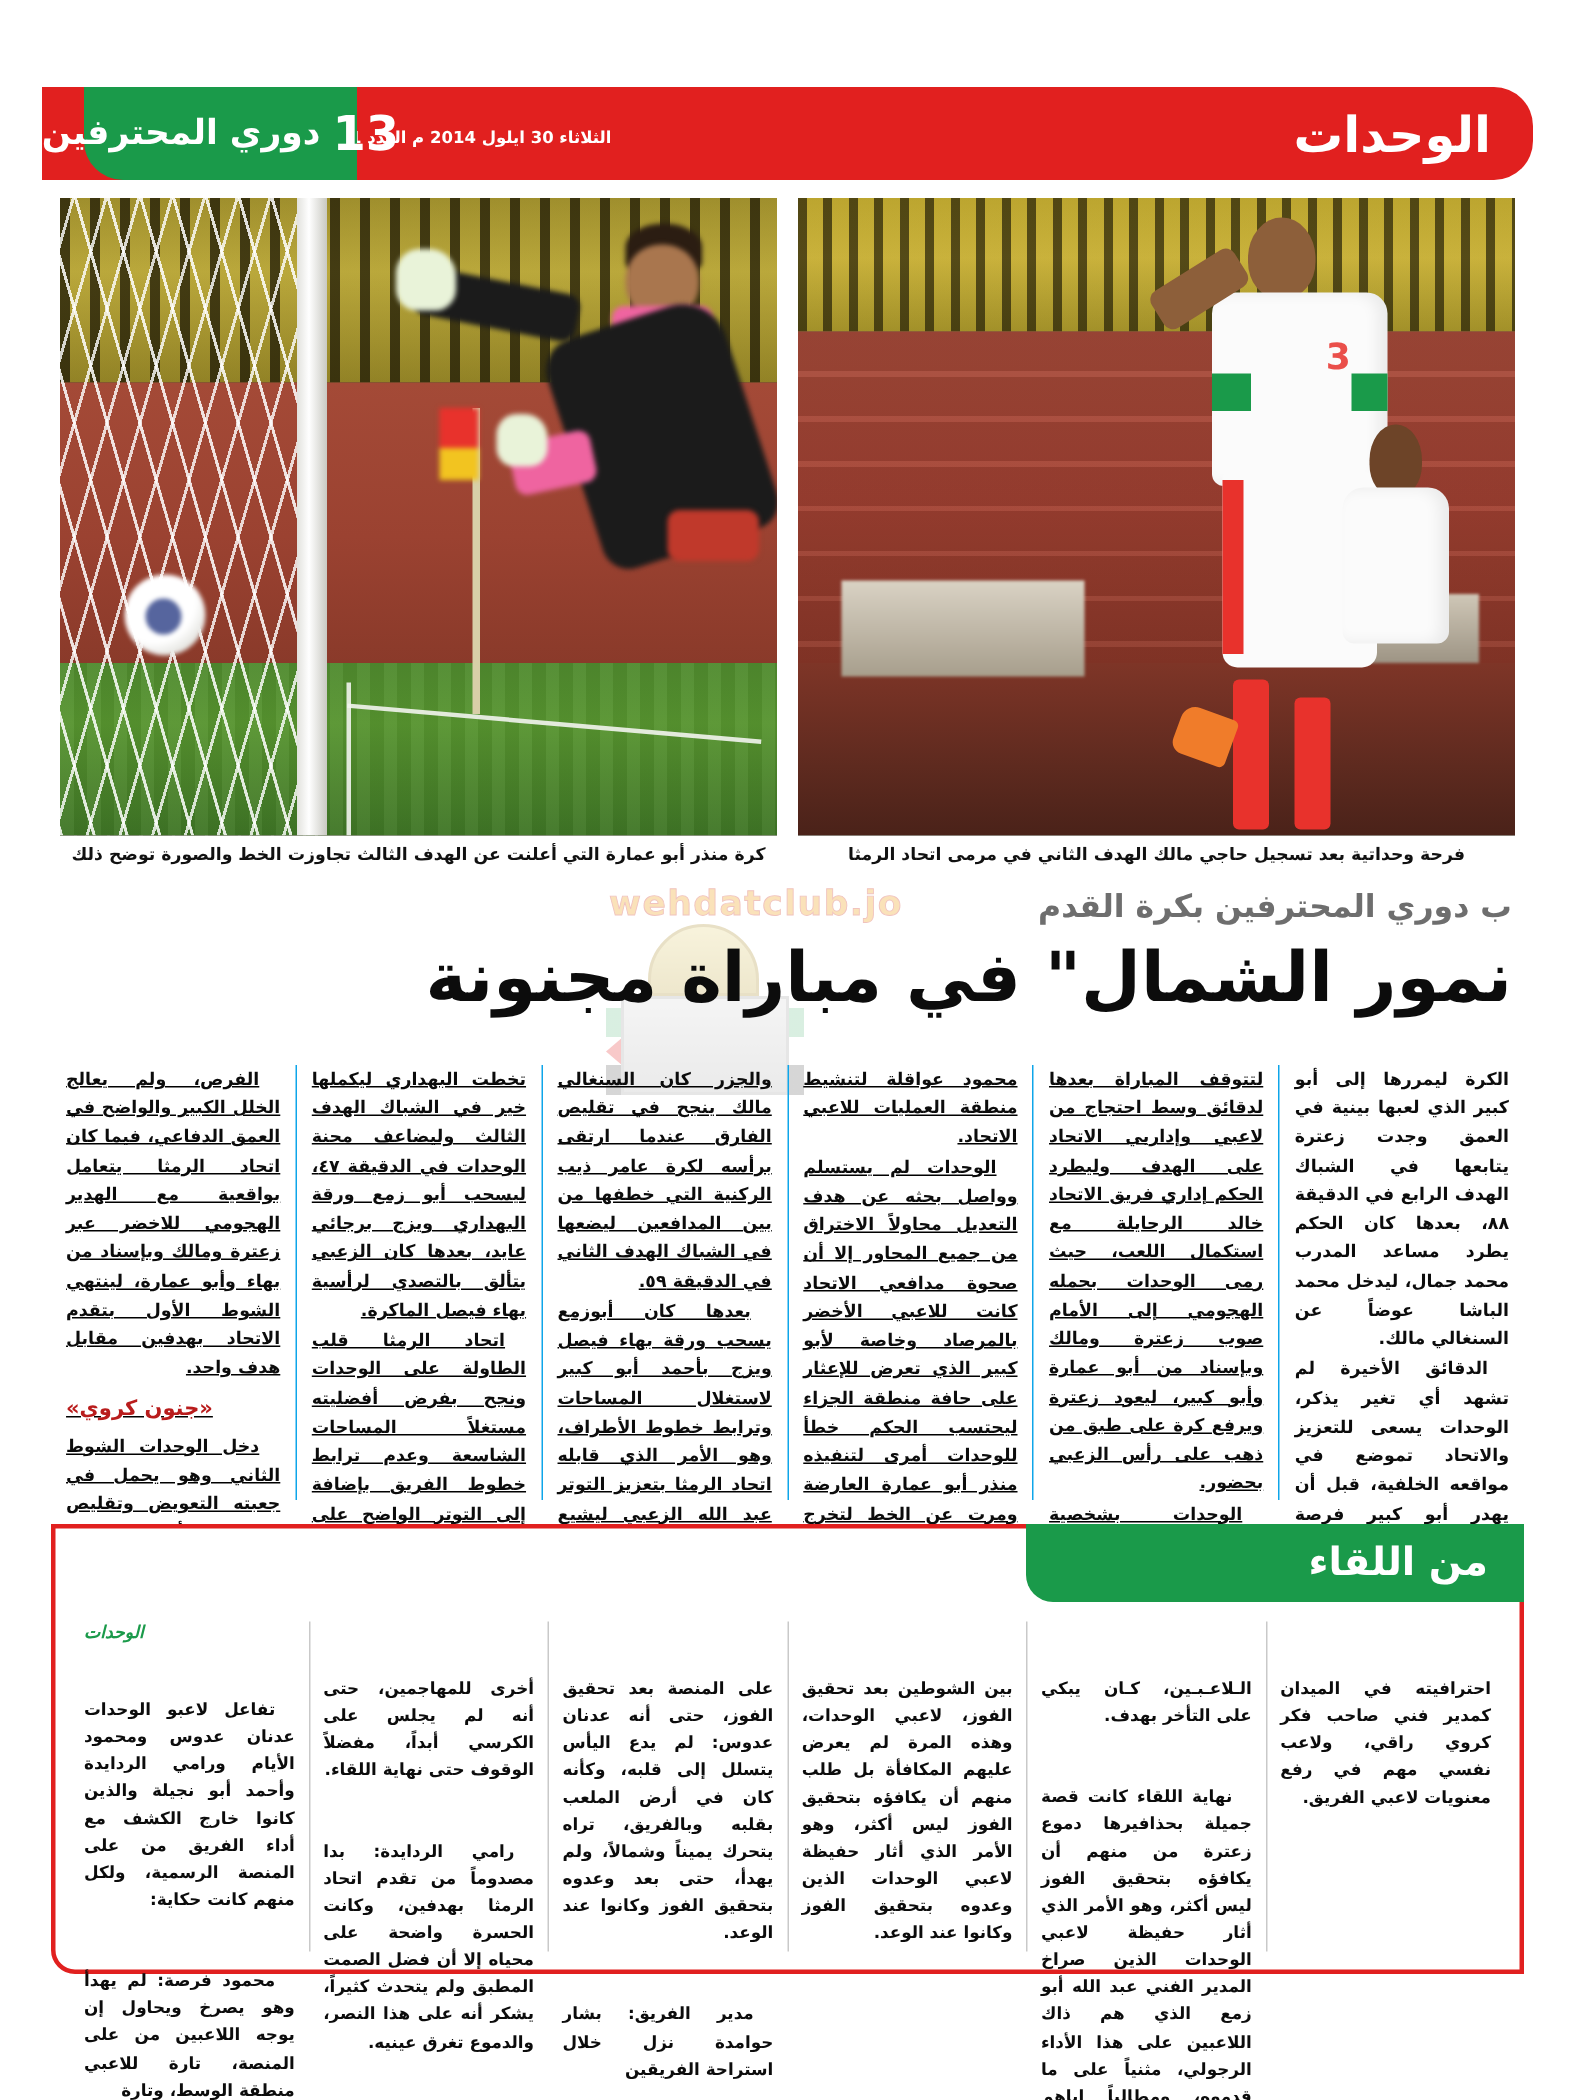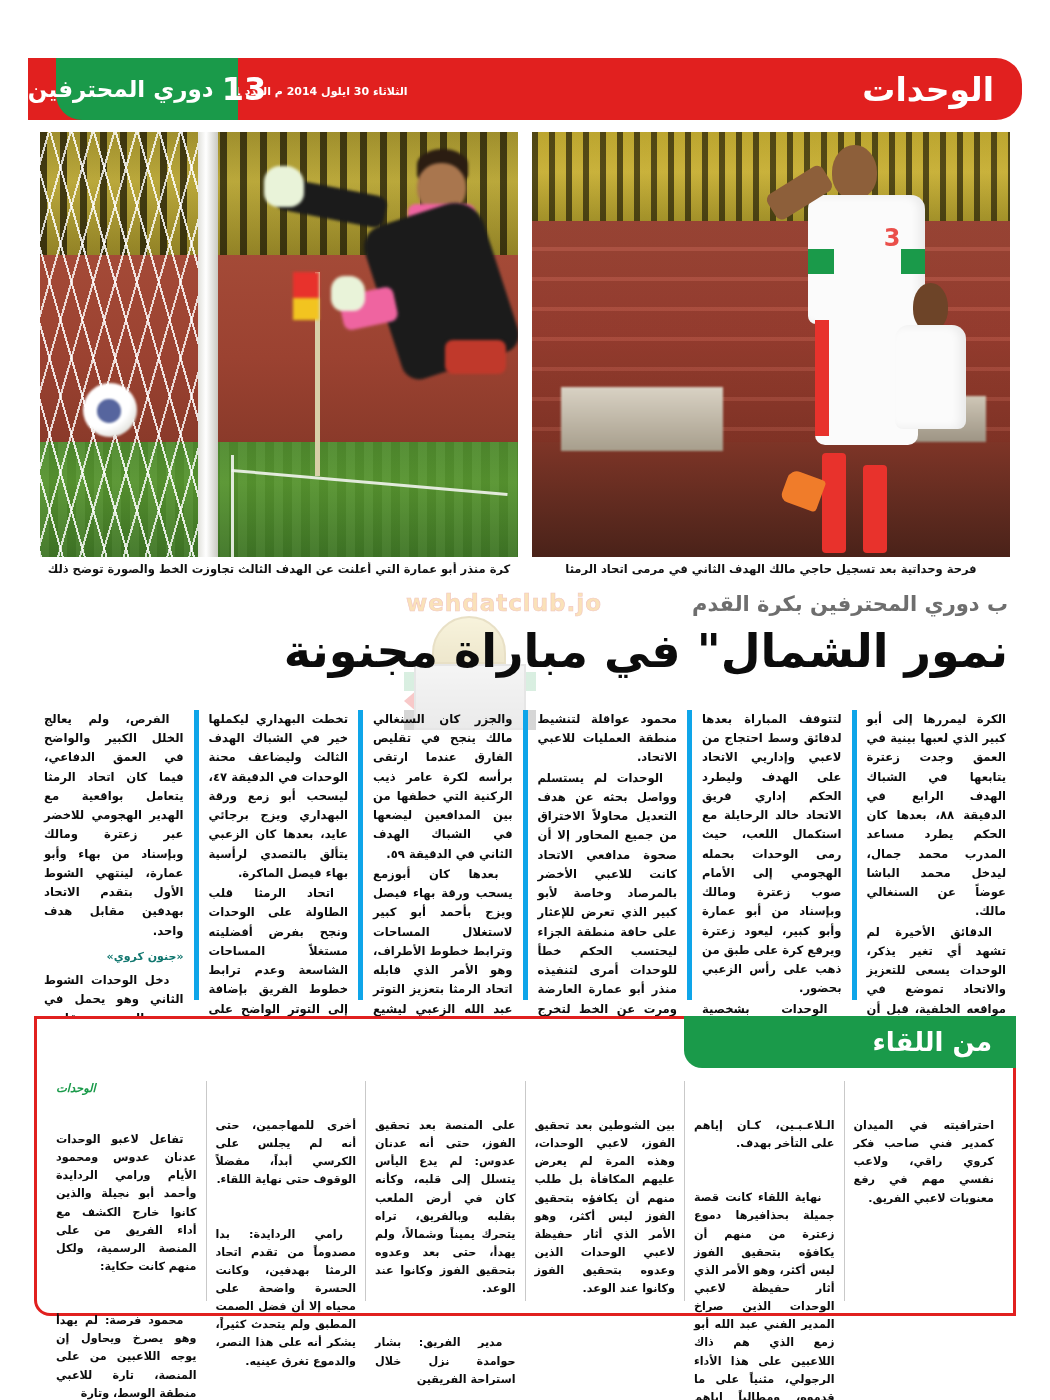--- a/index.html
+++ b/index.html
@@ -307,36 +307,36 @@
     display: flex;
     flex-direction: row;
     gap: 0;
     direction: rtl;
   }
   .col {
     flex: 1;
     padding: 0 10px;
     position: relative;
   }
-  .col + .col { border-right: 5px solid #0ea5e9; }
+  .col + .col { border-right: 1px solid #0ea5e9; text-decoration: underline; }
   .col p {
     font-size: 11.6px;
     line-height: 1.66;
     color: #0c0c0c;
     text-align: justify;
     font-weight: bold;
     text-indent: 14px;
     margin-bottom: 1px;
   }
   .col p.noindent { text-indent: 0; }
   .subhead {
-    font-size: 11px;
-    font-weight: bold;
-    color: #0f766e;
-    text-align: right;
+    font-size: 14px;
+    font-weight: bold;
+    color: #b91c1c;
+    text-align: left;
     margin: 9px 0 8px;
   }
 
   
   .bottom-box {
     position: absolute;
     top: 1016px; right: 34px; left: 34px;
     height: 300px;
     border: 3px solid #e1201f;
     border-radius: 0 0 0 16px;
@@ -507,21 +507,21 @@
 
   <div class="bottom-box">
     <div class="box-header">
       <span class="box-header-title">من اللقاء</span>
     </div>
     <div class="box-cols" id="box-cols">
         <div class="bcol">
           <p class="noindent">احترافيته في الميدان كمدير فني صاحب فكر كروي راقي، ولاعب نفسي مهم في رفع معنويات لاعبي الفريق.</p>
         </div>
         <div class="bcol">
-          <p class="noindent">الـلاعـبـين، كـان إياهم على التأخر بهدف.</p>
+          <p class="noindent">الـلاعـبـين، كـان يبكي على التأخر بهدف.</p>
           <p>نهاية اللقاء كانت قصة جميلة بحذافيرها دموع زعترة من منهم أن يكافؤه بتحقيق الفوز ليس أكثر، وهو الأمر الذي أثار حفيظة لاعبي الوحدات الذين صراخ المدير الفني عبد الله أبو زمع الذي هم ذاك اللاعبين على هذا الأداء الرجولي، مثنياً على ما قدموه، ومطالباً إياهم بتقديم الأفضل في قادم الأيام.</p>
           <p>ما فعله أبو زمع يؤكد على</p>
         </div>
         <div class="bcol">
           <p class="noindent">بين الشوطين بعد تحقيق الفوز، لاعبي الوحدات، وهذه المرة لم يعرض عليهم المكافأة بل طلب منهم أن يكافؤه بتحقيق الفوز ليس أكثر، وهو الأمر الذي أثار حفيظة لاعبي الوحدات الذين وعدوه بتحقيق الفوز وكانوا عند الوعد.</p>
         </div>
         <div class="bcol">
           <p class="noindent">على المنصة بعد تحقيق الفوز، حتى أنه عدنان عدوس: لم يدع اليأس يتسلل إلى قلبه، وكأنه كان في أرض الملعب بقلبه وبالفريق، تراه يتحرك يميناً وشمالاً، ولم يهدأ، حتى بعد وعدوه بتحقيق الفوز وكانوا عند الوعد.</p>
           <p>مدير الفريق: بشار حوامدة نزل خلال استراحة الفريقين</p>
         </div>

